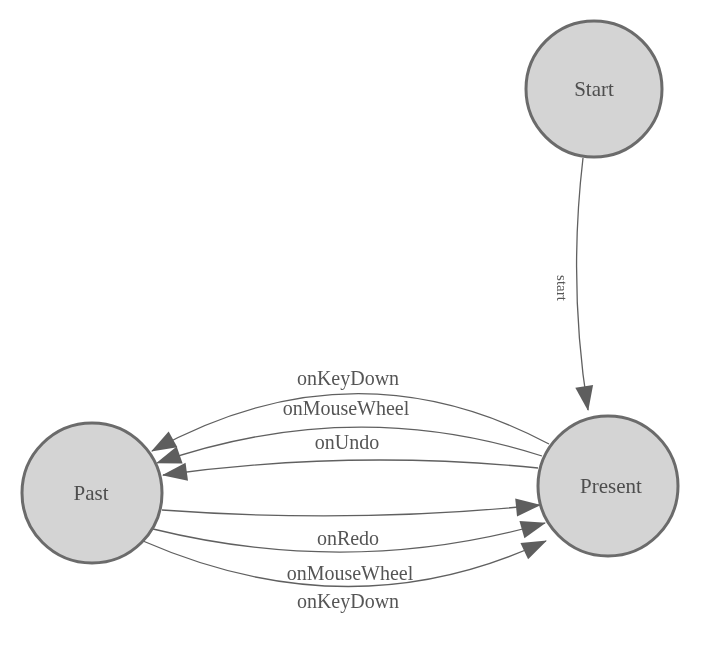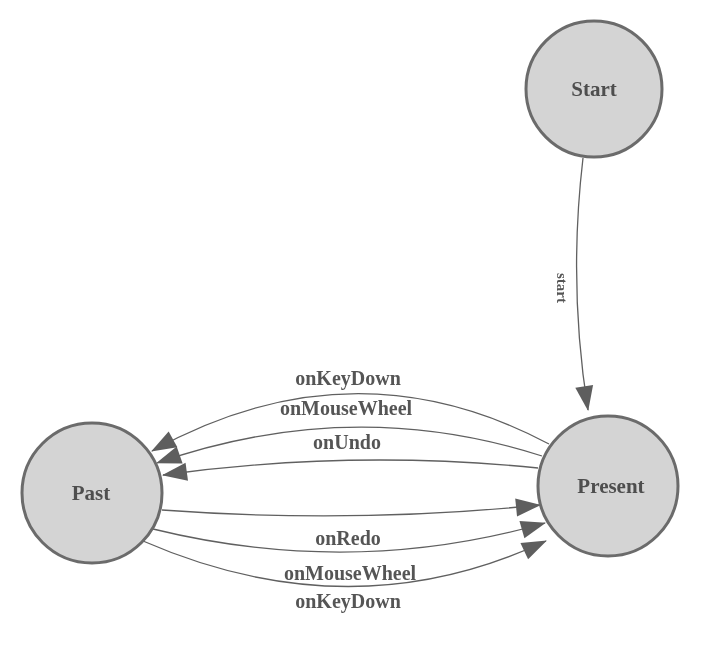--- a/index.html
+++ b/index.html
@@ -9,21 +9,20 @@
     width: 721px;
     height: 670px;
     overflow: hidden;
     font-family: "Liberation Serif", "DejaVu Serif", serif;
   }
   .canvas {
     position: relative;
     width: 721px;
     height: 493px;
     background: #ffffff;
-    font-weight: bold;
   }
   svg { display: block; }
   .node-circle {
     fill: #d4d4d4;
     stroke: #6b6b6b;
     stroke-width: 3;
   }
   .edge-path {
     fill: none;
     stroke: #606060;

